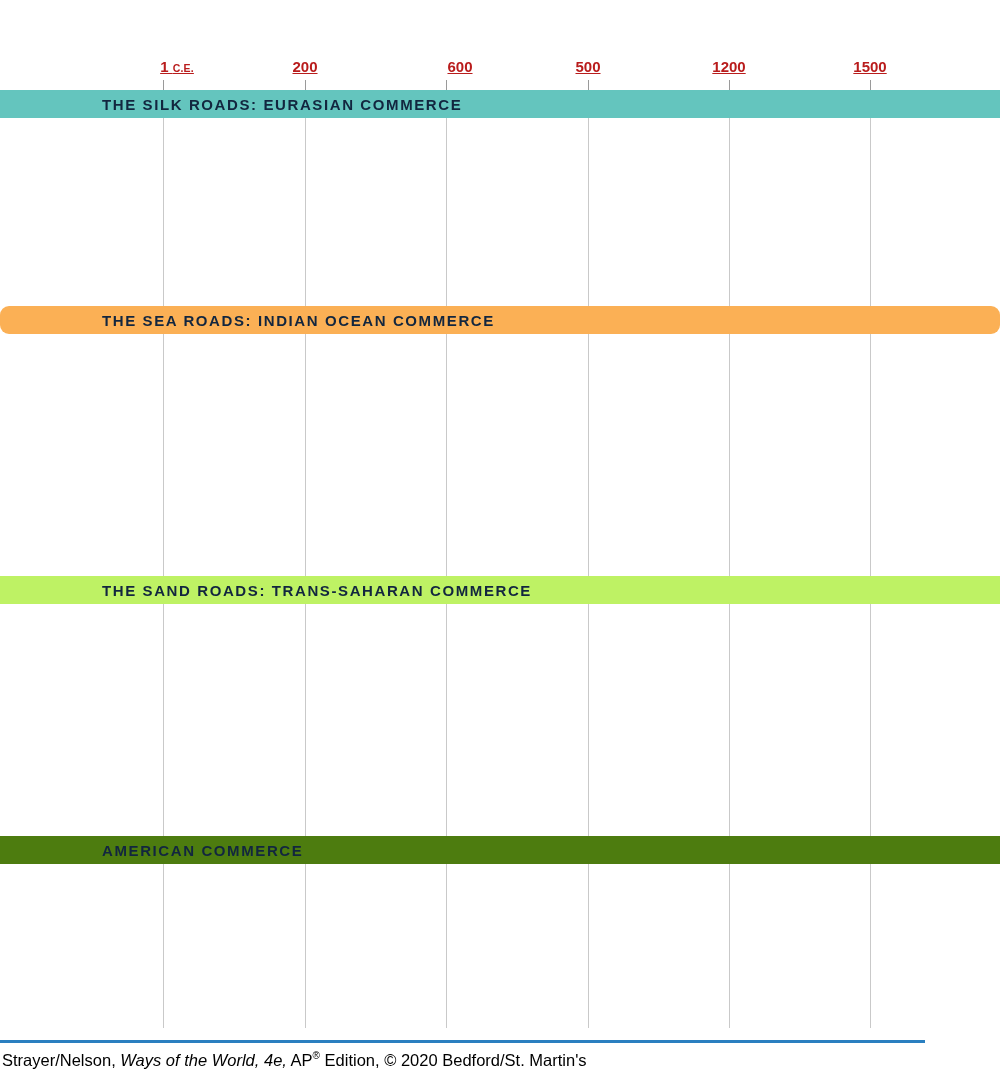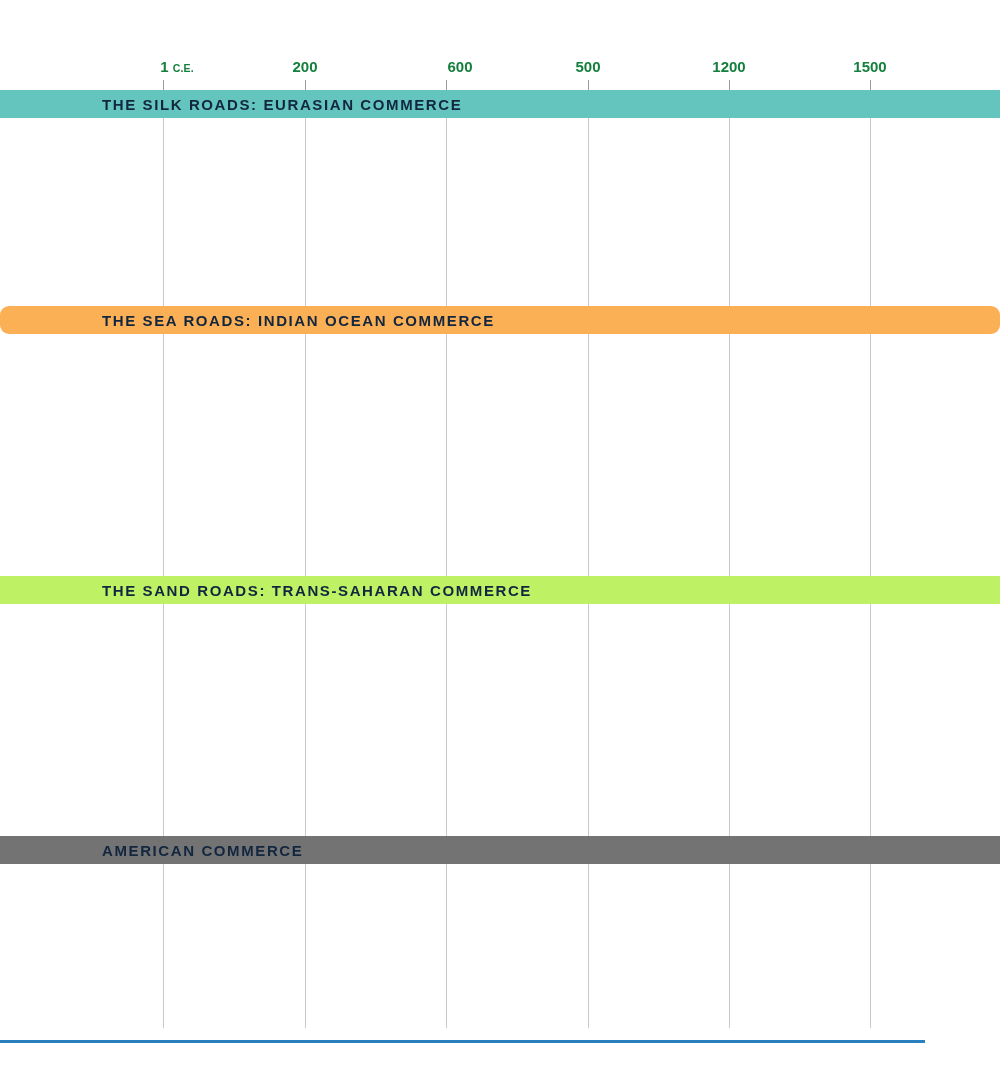--- a/index.html
+++ b/index.html
@@ -49,22 +49,23 @@
     top: 50px;
     width: 1000px;
     height: 40px;
   }
   .axis-tick-label {
     position: absolute;
     top: 8px;
     transform: translateX(-50%);
     font-size: 15px;
     font-weight: bold;
-    color: #15803d;
+    color: #b91c1c;
     white-space: nowrap;
+    text-decoration: underline;
   }
   .axis-tick-label .era {
     font-size: 10.5px;
     font-weight: bold;
     letter-spacing: 0.2px;
   }
   .axis-tick-mark {
     position: absolute;
     top: 30px;
     width: 1px;
@@ -169,21 +170,22 @@
         <div class="section-band" style="background: rgb(251, 176, 85); border-radius: 9px;">
           <div class="section-band-label">THE SEA ROADS: INDIAN OCEAN COMMERCE</div>
         </div>
       </div>
       <div class="section" style="top: 576px;">
         <div class="section-band" style="background: #bef264;">
           <div class="section-band-label">THE SAND ROADS: TRANS-SAHARAN COMMERCE</div>
         </div>
       </div>
       <div class="section" style="top: 836px;">
-        <div class="section-band" style="background: #737373;">
+        <div class="section-band" style="background: #4d7c0f;">
           <div class="section-band-label">AMERICAN COMMERCE</div>
         </div>
       </div>
     </div>
 
   <div id="footer-rule"></div>
+  <div id="footer-text">Strayer/Nelson, <span class="ital">Ways of the World, 4e,</span> AP<span class="sup">®</span> Edition, © 2020 Bedford/St. Martin's</div>
 
 </div>
 
 </body></html>

